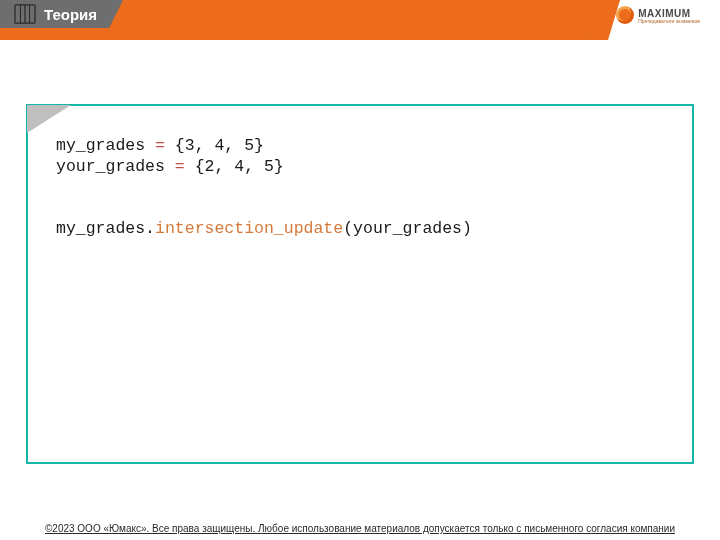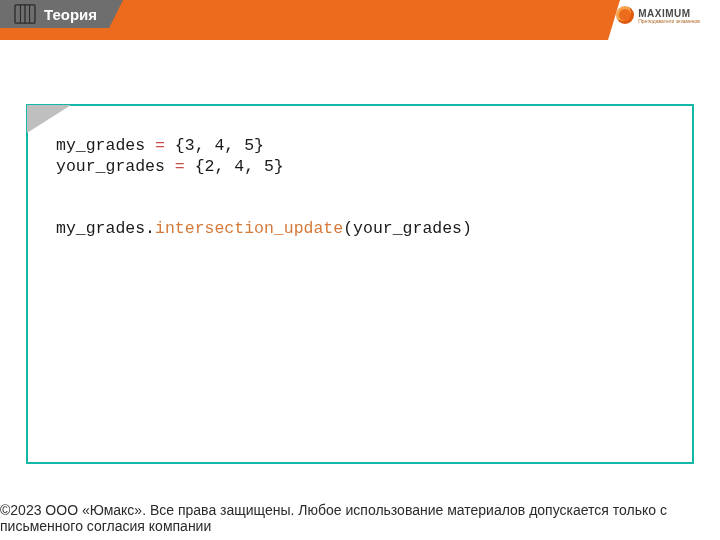--- a/index.html
+++ b/index.html
@@ -61,22 +61,22 @@
   .code {
     position: absolute; left: 28px; top: 30px; right: 20px;
     font-family: Consolas, "Courier New", monospace;
     font-size: 16.5px; line-height: 1.25; color: #1a1a1a; white-space: pre;
   }
   .op { color: #c94f4f; }
   .fn { color: #d57a3a; }
 
   
   .footer {
-    position: absolute; left: 0; right: 0; bottom: 6px; text-align: left;
-    font-size: 14px; color: #2a2a2a;
+    position: absolute; left: 0; right: 0; bottom: 6px; text-align: center;
+    font-size: 10px; color: #2a2a2a; text-decoration: underline;
   }
 </style>
 </head>
 <body>
 
 <div class="slide">
 
   <div class="header">
     <div class="header-orange"></div>
     <div class="header-orange-stripe"></div>

